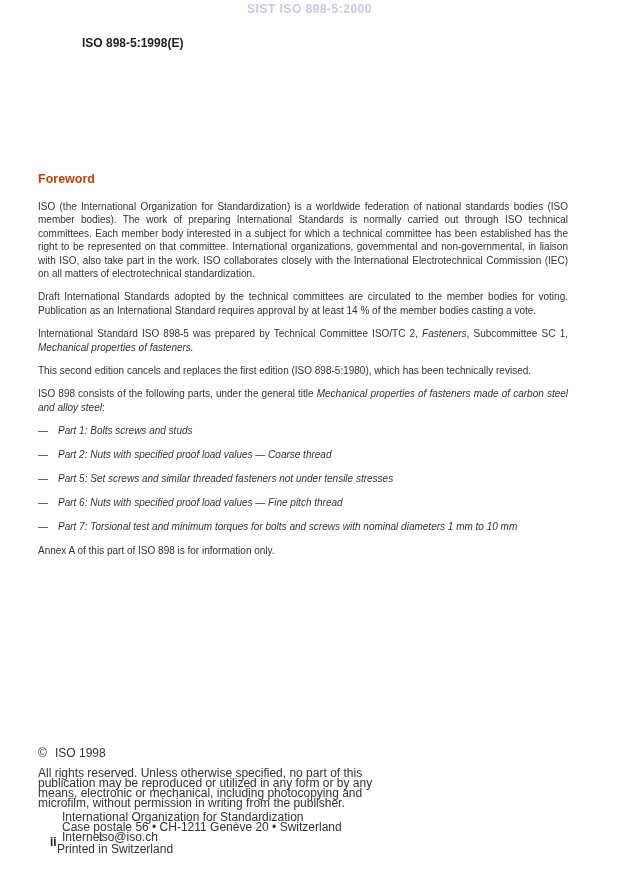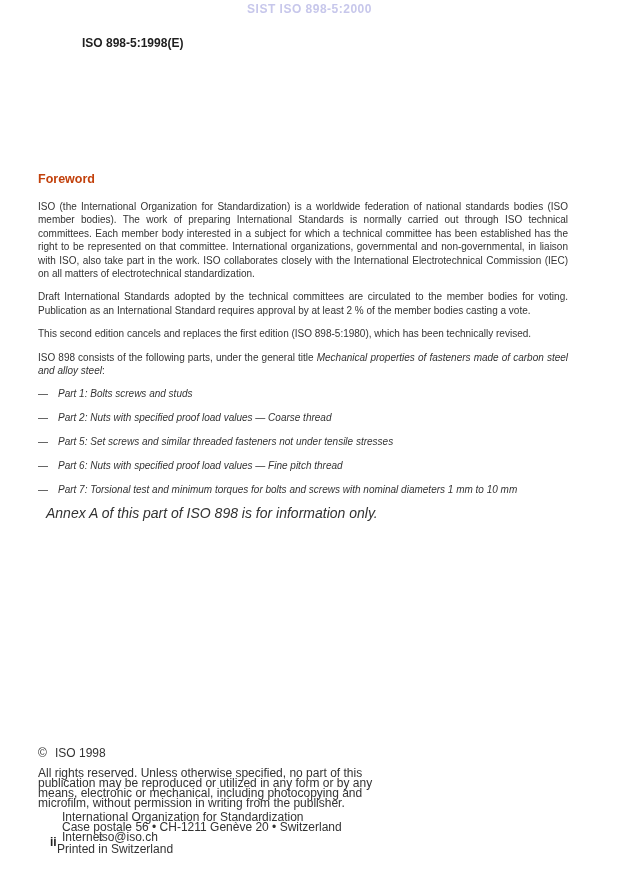--- a/index.html
+++ b/index.html
@@ -67,24 +67,23 @@
     margin: 0 0 10.5px 0;
   }
   .part-dash {
     width: 20px;
     flex: 0 0 20px;
   }
   .part-text {
     flex: 1;
   }
   .annex-note {
-    font-size: 14px;
+    font-size: 10px;
     line-height: 13.4px;
-    margin: 3px 0 0 8px;
-    font-style: italic;
+    margin: 3px 0 0 0;
   }
   .copyright {
     position: absolute;
     top: 712px;
     left: 38px;
     width: 348px;
     font-size: 12px;
     line-height: 10px;
     margin-top: 36px;
   }
@@ -126,22 +125,23 @@
 
   <div class="watermark" style="color: rgb(199, 199, 235);">SIST ISO 898-5:2000</div>
 
   <div class="doc-number">ISO 898-5:1998(E)</div>
 
   <div class="main">
     <h1 class="foreword-heading">Foreword</h1>
 
     <p class="body-p">ISO (the International Organization for Standardization) is a worldwide federation of national standards bodies (ISO member bodies). The work of preparing International Standards is normally carried out through ISO technical committees. Each member body interested in a subject for which a technical committee has been established has the right to be represented on that committee. International organizations, governmental and non-governmental, in liaison with ISO, also take part in the work. ISO collaborates closely with the International Electrotechnical Commission (IEC) on all matters of electrotechnical standardization.</p>
 
-    <p class="body-p">Draft International Standards adopted by the technical committees are circulated to the member bodies for voting. Publication as an International Standard requires approval by at least 2 % of the member bodies casting a vote.</p>
+    <p class="body-p">Draft International Standards adopted by the technical committees are circulated to the member bodies for voting. Publication as an International Standard requires approval by at least 14 % of the member bodies casting a vote.</p>
 
+    <p class="body-p"><span>International Standard ISO 898-5 was prepared by Technical Committee ISO/TC 2, </span><em>Fasteners</em><span>, Subcommittee SC 1, </span><em>Mechanical properties of fasteners.</em></p>
 
     <p class="body-p">This second edition cancels and replaces the first edition (ISO 898-5:1980), which has been technically revised.</p>
 
     <p class="body-p"><span>ISO 898 consists of the following parts, under the general title </span><em>Mechanical properties of fasteners made of carbon steel and alloy steel</em><span>:</span></p>
 
     <div class="parts-list">
       <div class="part-item">
         <span class="part-dash">—</span>
         <span class="part-text">Part 1: Bolts screws and studs</span>
       </div>

